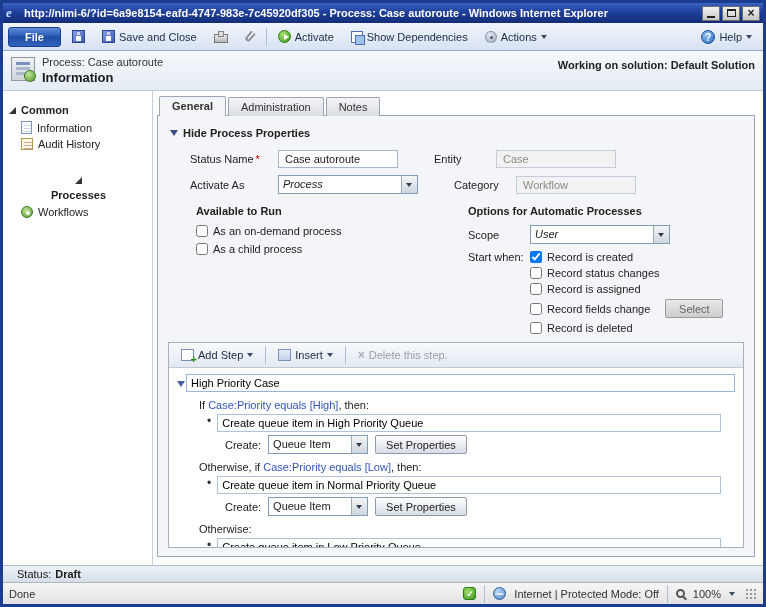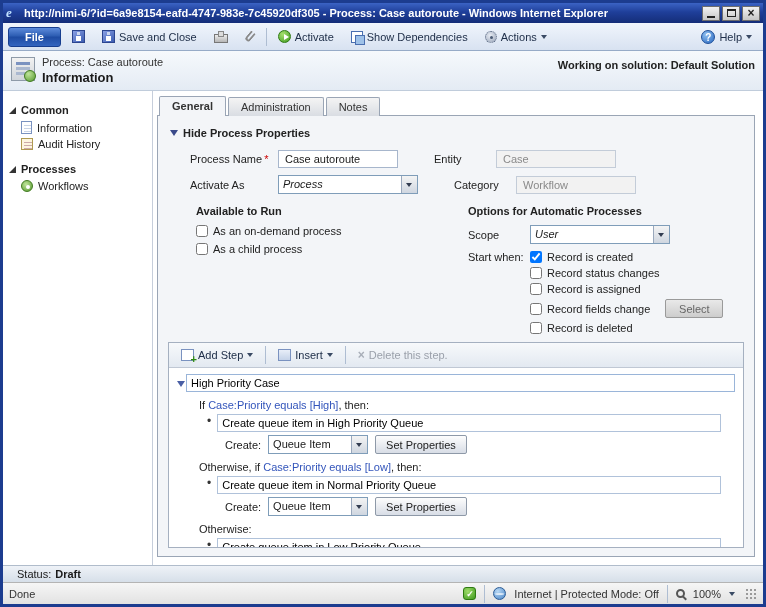--- a/index.html
+++ b/index.html
@@ -224,21 +224,21 @@
         <span>Common</span>
       </div>
       <div class="nav-item">
         <span class="icon i-navpage"></span>
         <span>Information</span>
       </div>
       <div class="nav-item">
         <span class="icon i-navaudit"></span>
         <span>Audit History</span>
       </div>
-      <div class="nav-group" style="margin-top:8px;">
+      <div class="nav-group" style="margin-top:22px;flex-direction:column;">
         <span class="tri"></span>
         <span>Processes</span>
       </div>
       <div class="nav-item">
         <span class="icon i-navflow"></span>
         <span>Workflows</span>
       </div>
     </div>
 
     <div class="content">
@@ -249,21 +249,21 @@
       </div>
 
       <div class="panel">
         <div class="toggle-row">
           <span class="tgl-arrow"></span>
           <span>Hide Process Properties</span>
         </div>
 
         <div class="frm-row">
           <span class="lbl l1">
-            <span>Process Name</span><span class="req">*</span>
+            <span>Status Name</span><span class="req">*</span>
           </span>
           <input class="txt" value="Case autoroute" style="">
           <span class="lbl l2 gap-right">Entity</span>
           <input class="txt dis" readonly="" value="Case" style="">
         </div>
 
         <div class="frm-row">
           <span class="lbl l1">Activate As</span>
           <span class="fselect w140">
             <span class="val">Process</span>

